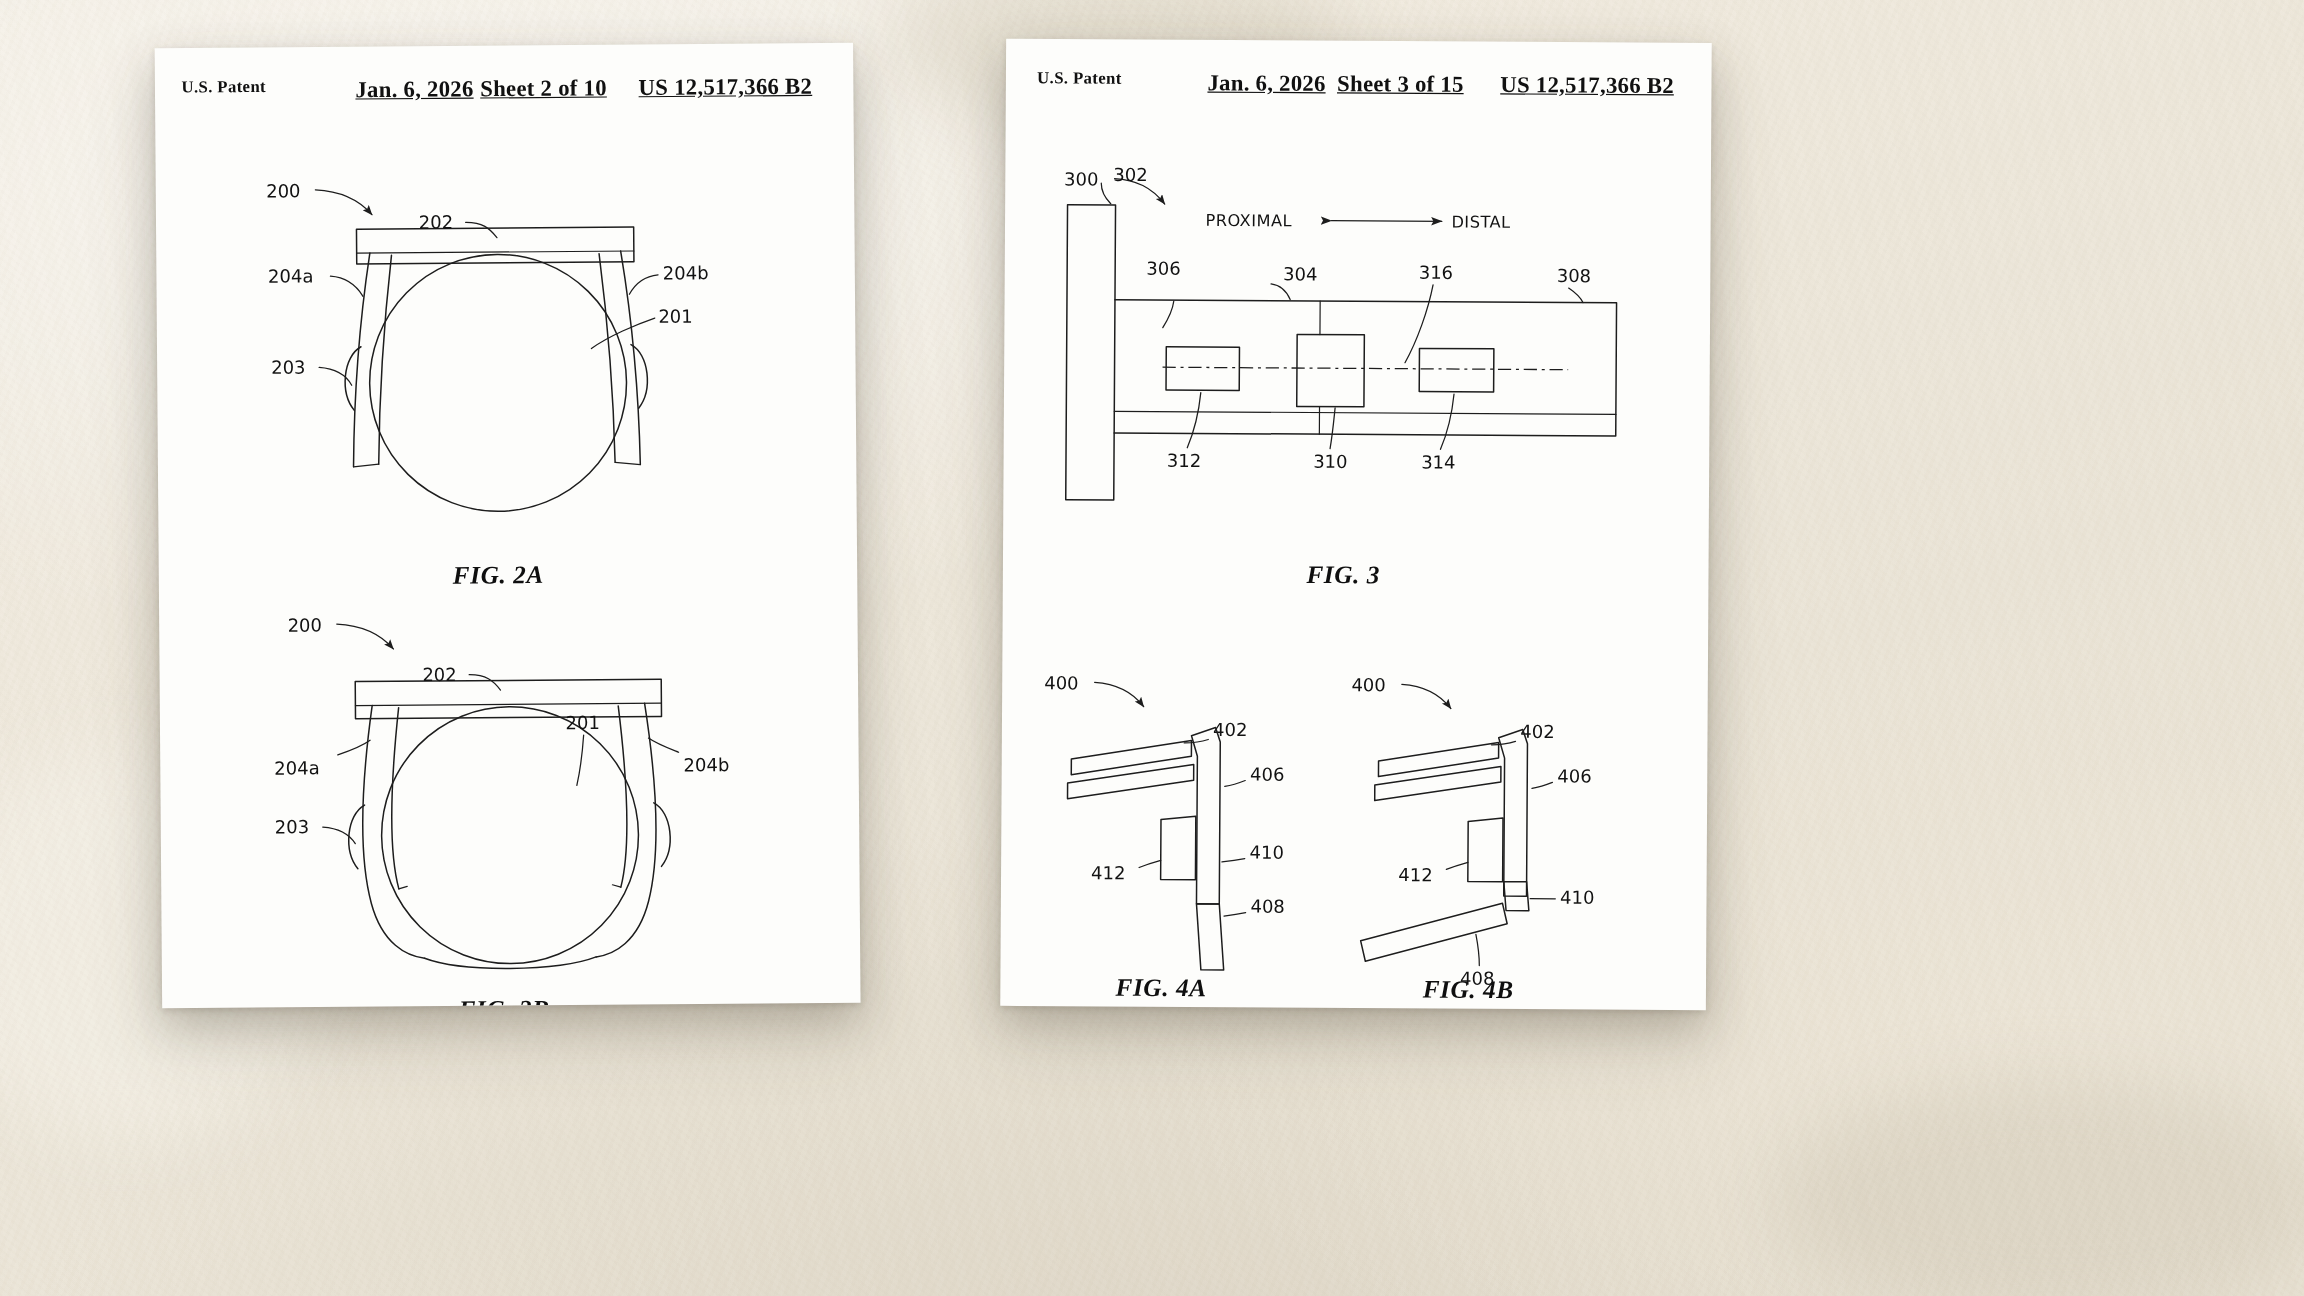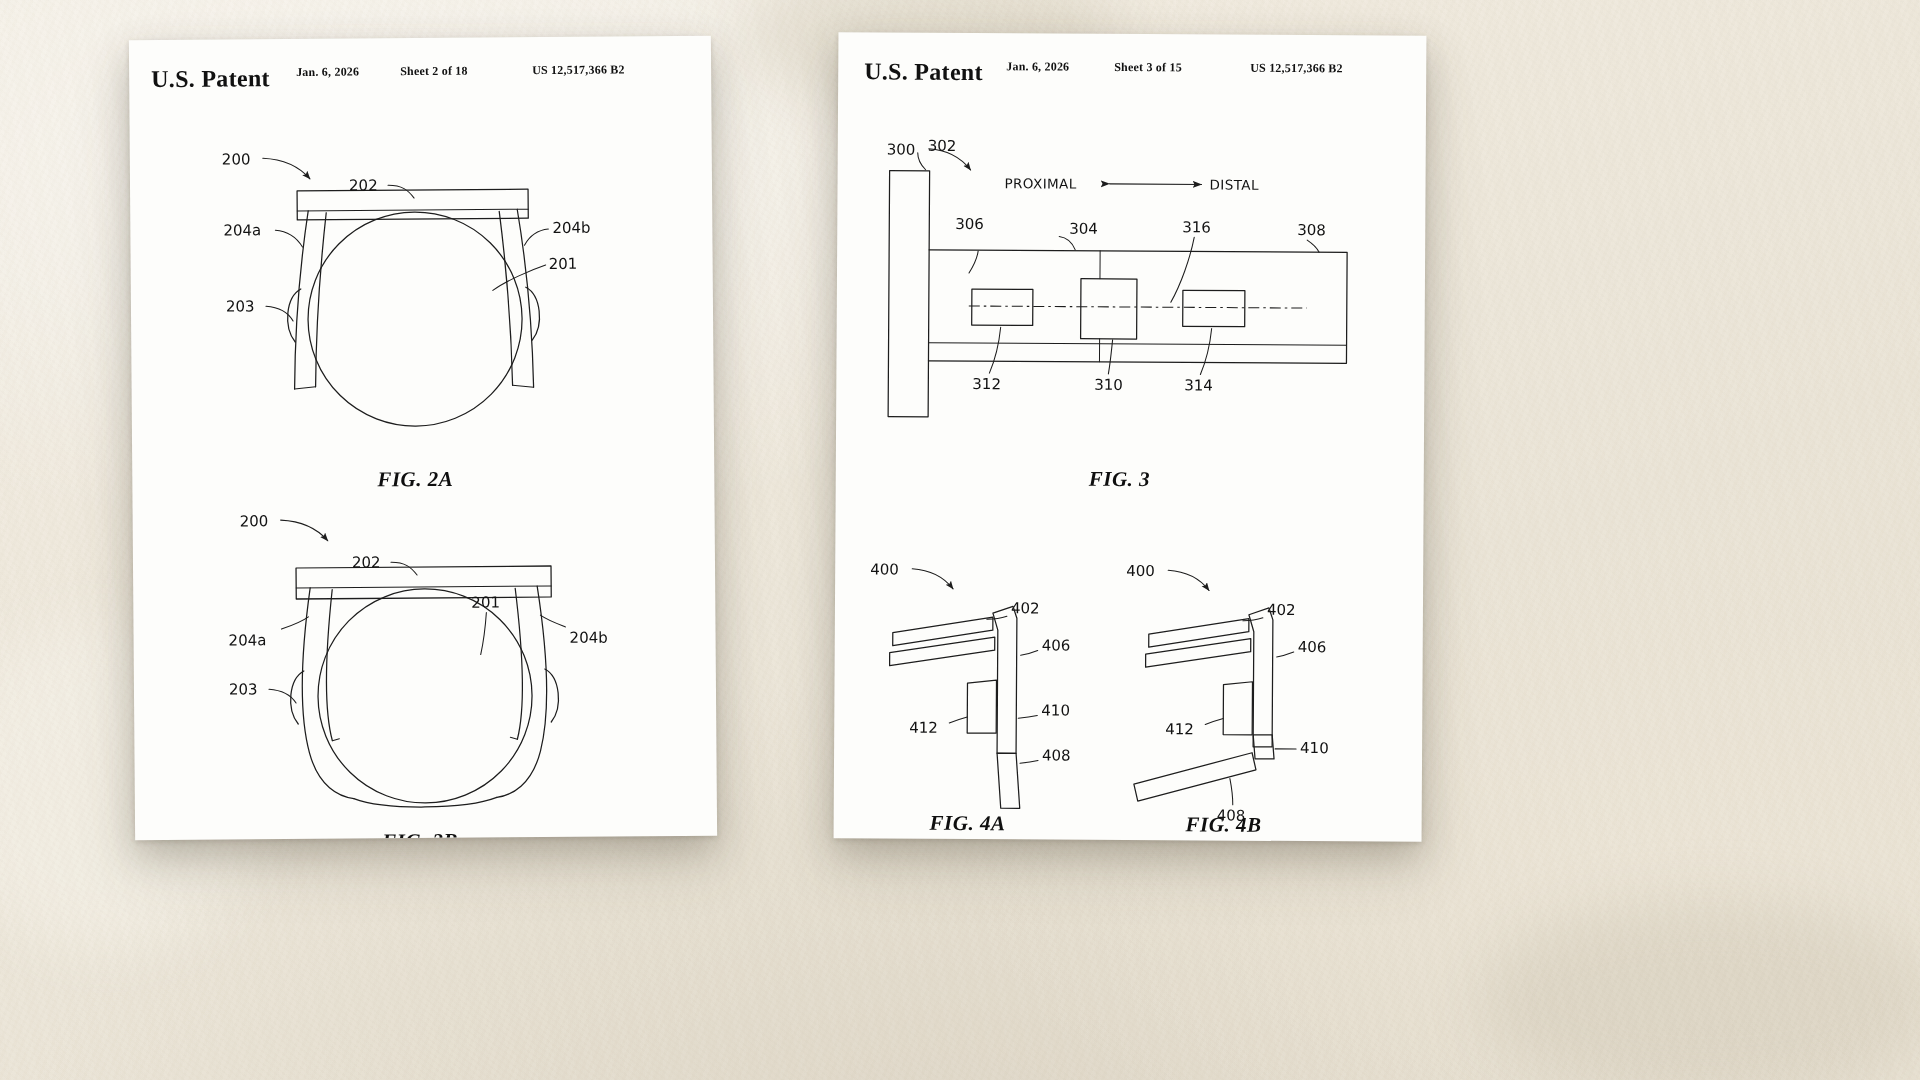--- a/index.html
+++ b/index.html
@@ -82,26 +82,27 @@
     top: 26px;
     height: 26px;
     display: flex;
     align-items: baseline;
     font-family: "Liberation Serif", serif;
     font-weight: bold;
     color: #111;
     white-space: nowrap;
   }
   .hdr-title {
-    font-size: 24px;
+    font-size: 14px;
     letter-spacing: 0.3px;
   }
   .hdr-date, .hdr-sheet, .hdr-number {
-    font-size: 12px;
+    font-size: 19px;
     letter-spacing: 0.2px;
+    text-decoration: underline;
   }
   #sheet-left .hdr-title  { position: absolute; left: 22px;  }
   #sheet-left .hdr-date   { position: absolute; left: 167px; }
   #sheet-left .hdr-sheet  { position: absolute; left: 271px; }
   #sheet-left .hdr-number { position: absolute; left: 403px; }
 
   #sheet-right .hdr-title  { position: absolute; left: 26px;  }
   #sheet-right .hdr-date   { position: absolute; left: 168px; }
   #sheet-right .hdr-sheet  { position: absolute; left: 276px; }
   #sheet-right .hdr-number { position: absolute; left: 412px; }
@@ -169,21 +170,21 @@
   <div id="desk-blotch-2"></div>
   <div id="desk-blotch-3"></div>
 </div>
 
 <div class="sheet" id="sheet-left">
   <div class="sheet-inner">
 
     <div class="page-header">
       <span class="hdr-title">U.S. Patent</span>
       <span class="hdr-date">Jan. 6, 2026</span>
-      <span class="hdr-sheet">Sheet 2 of 18</span>
+      <span class="hdr-sheet">Sheet 2 of 10</span>
       <span class="hdr-number">US 12,517,366 B2</span>
     </div>
 
     <svg class="drawing" viewBox="0 0 582 800">
       <defs>
         <marker id="ah-l" markerWidth="9" markerHeight="9" refX="7.5" refY="3.2" orient="auto">
           <path d="M0,0 L8,3.2 L0,6.4 L1.6,3.2 Z" class="arrowhead"></path>
         </marker>
       </defs>
 

